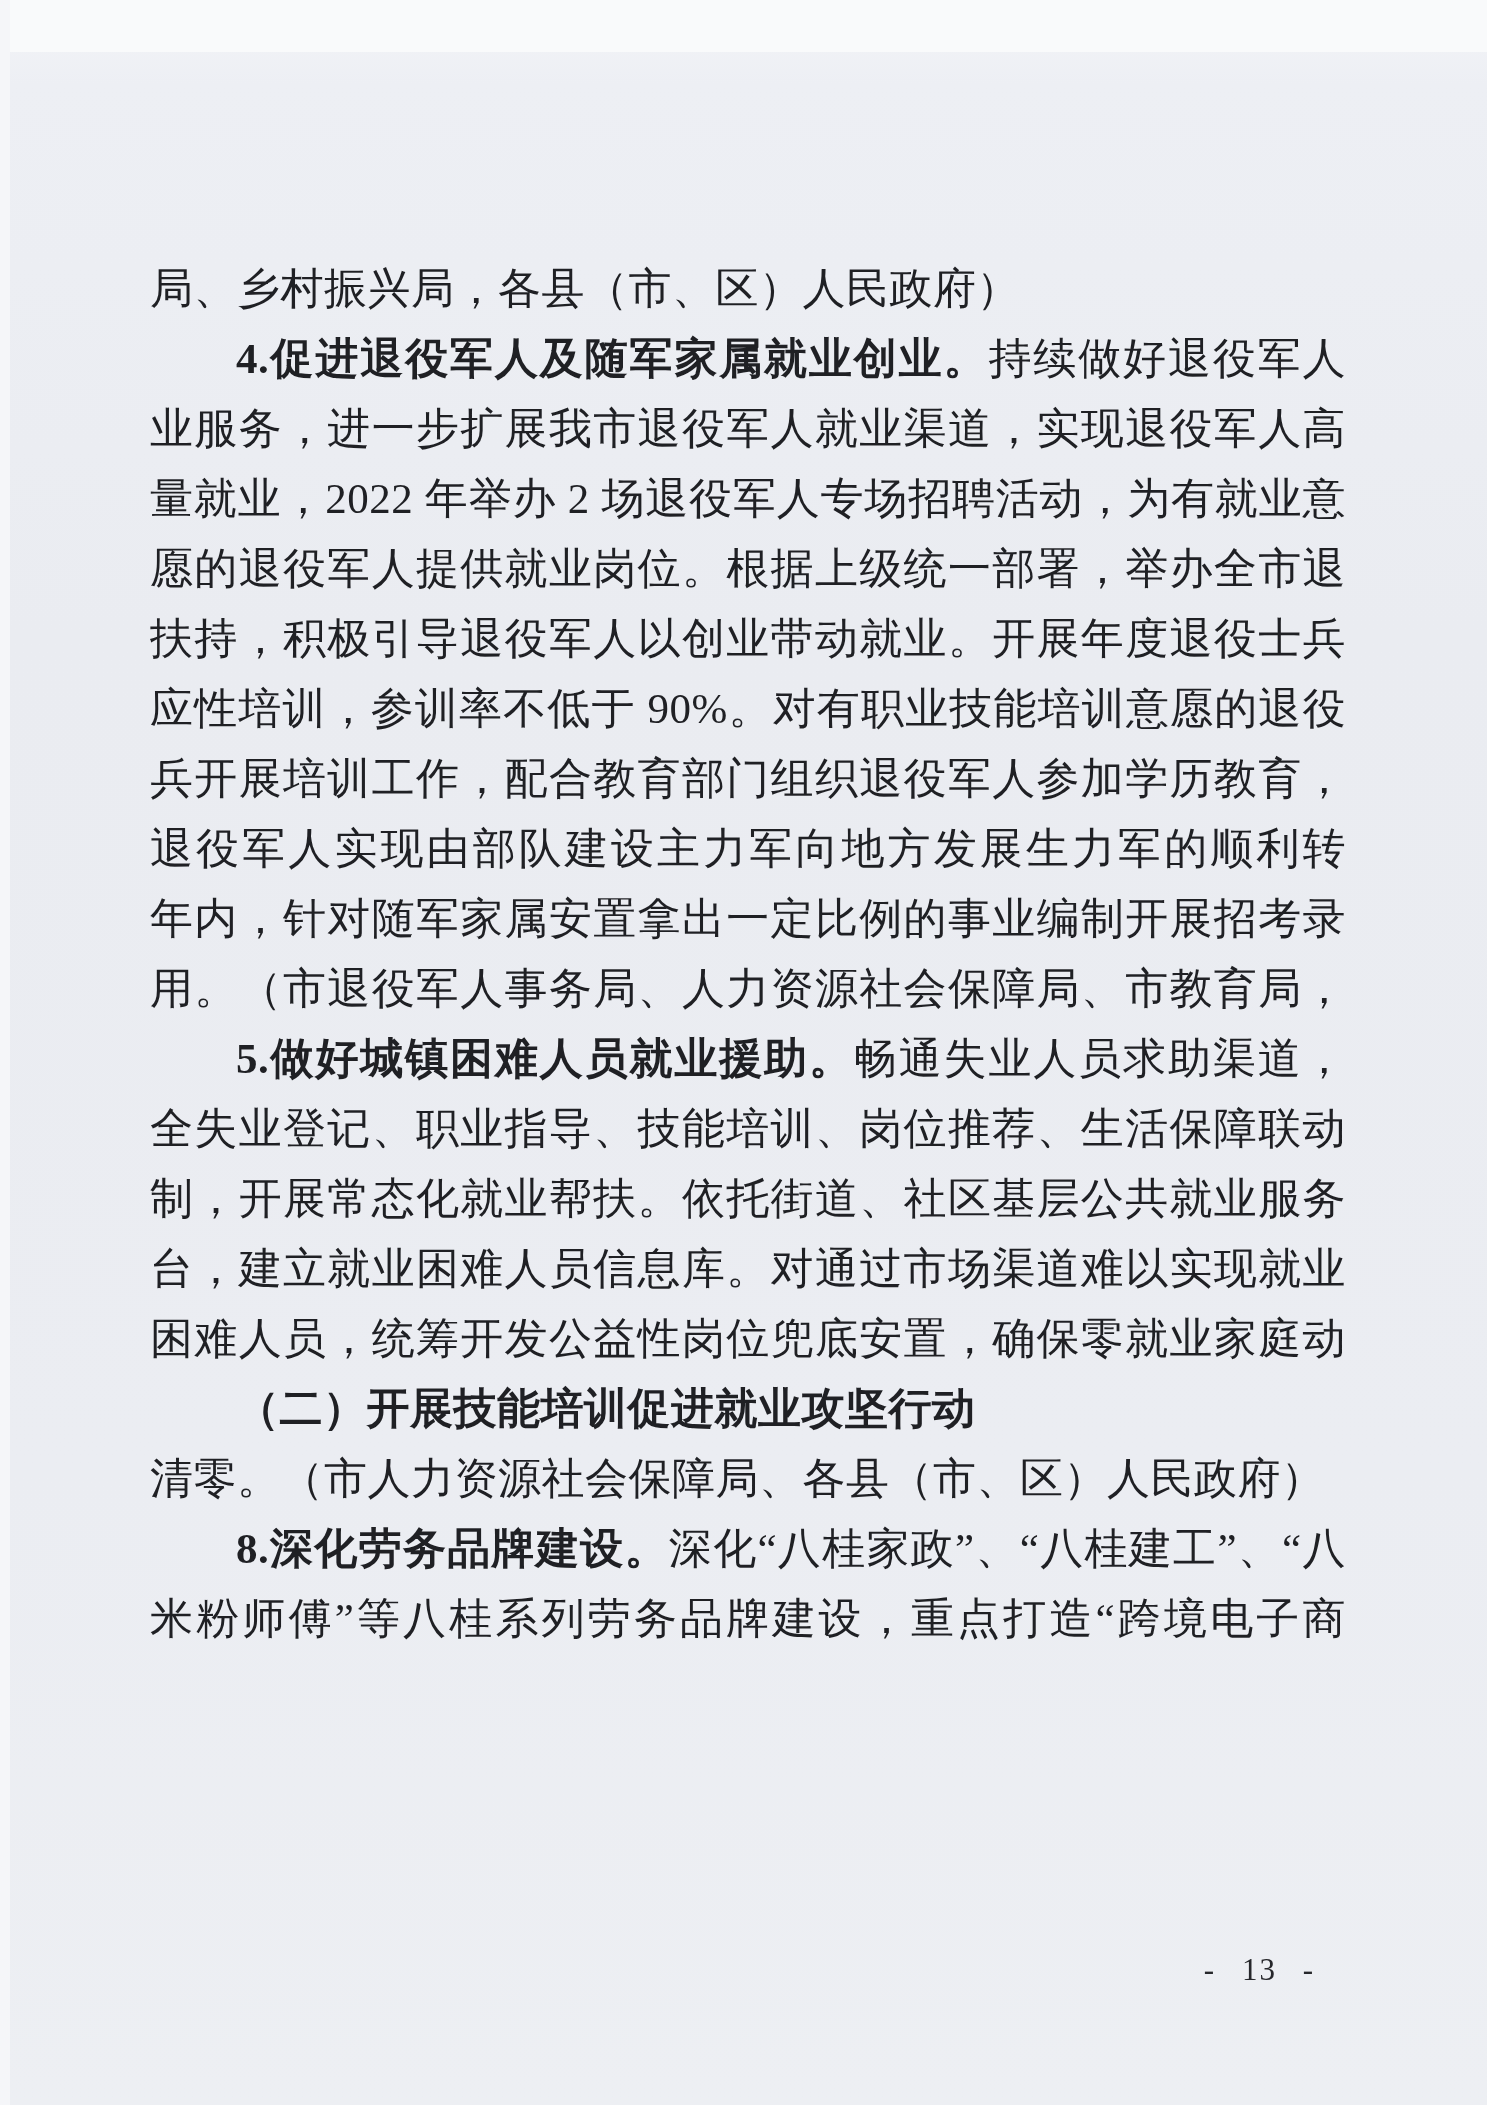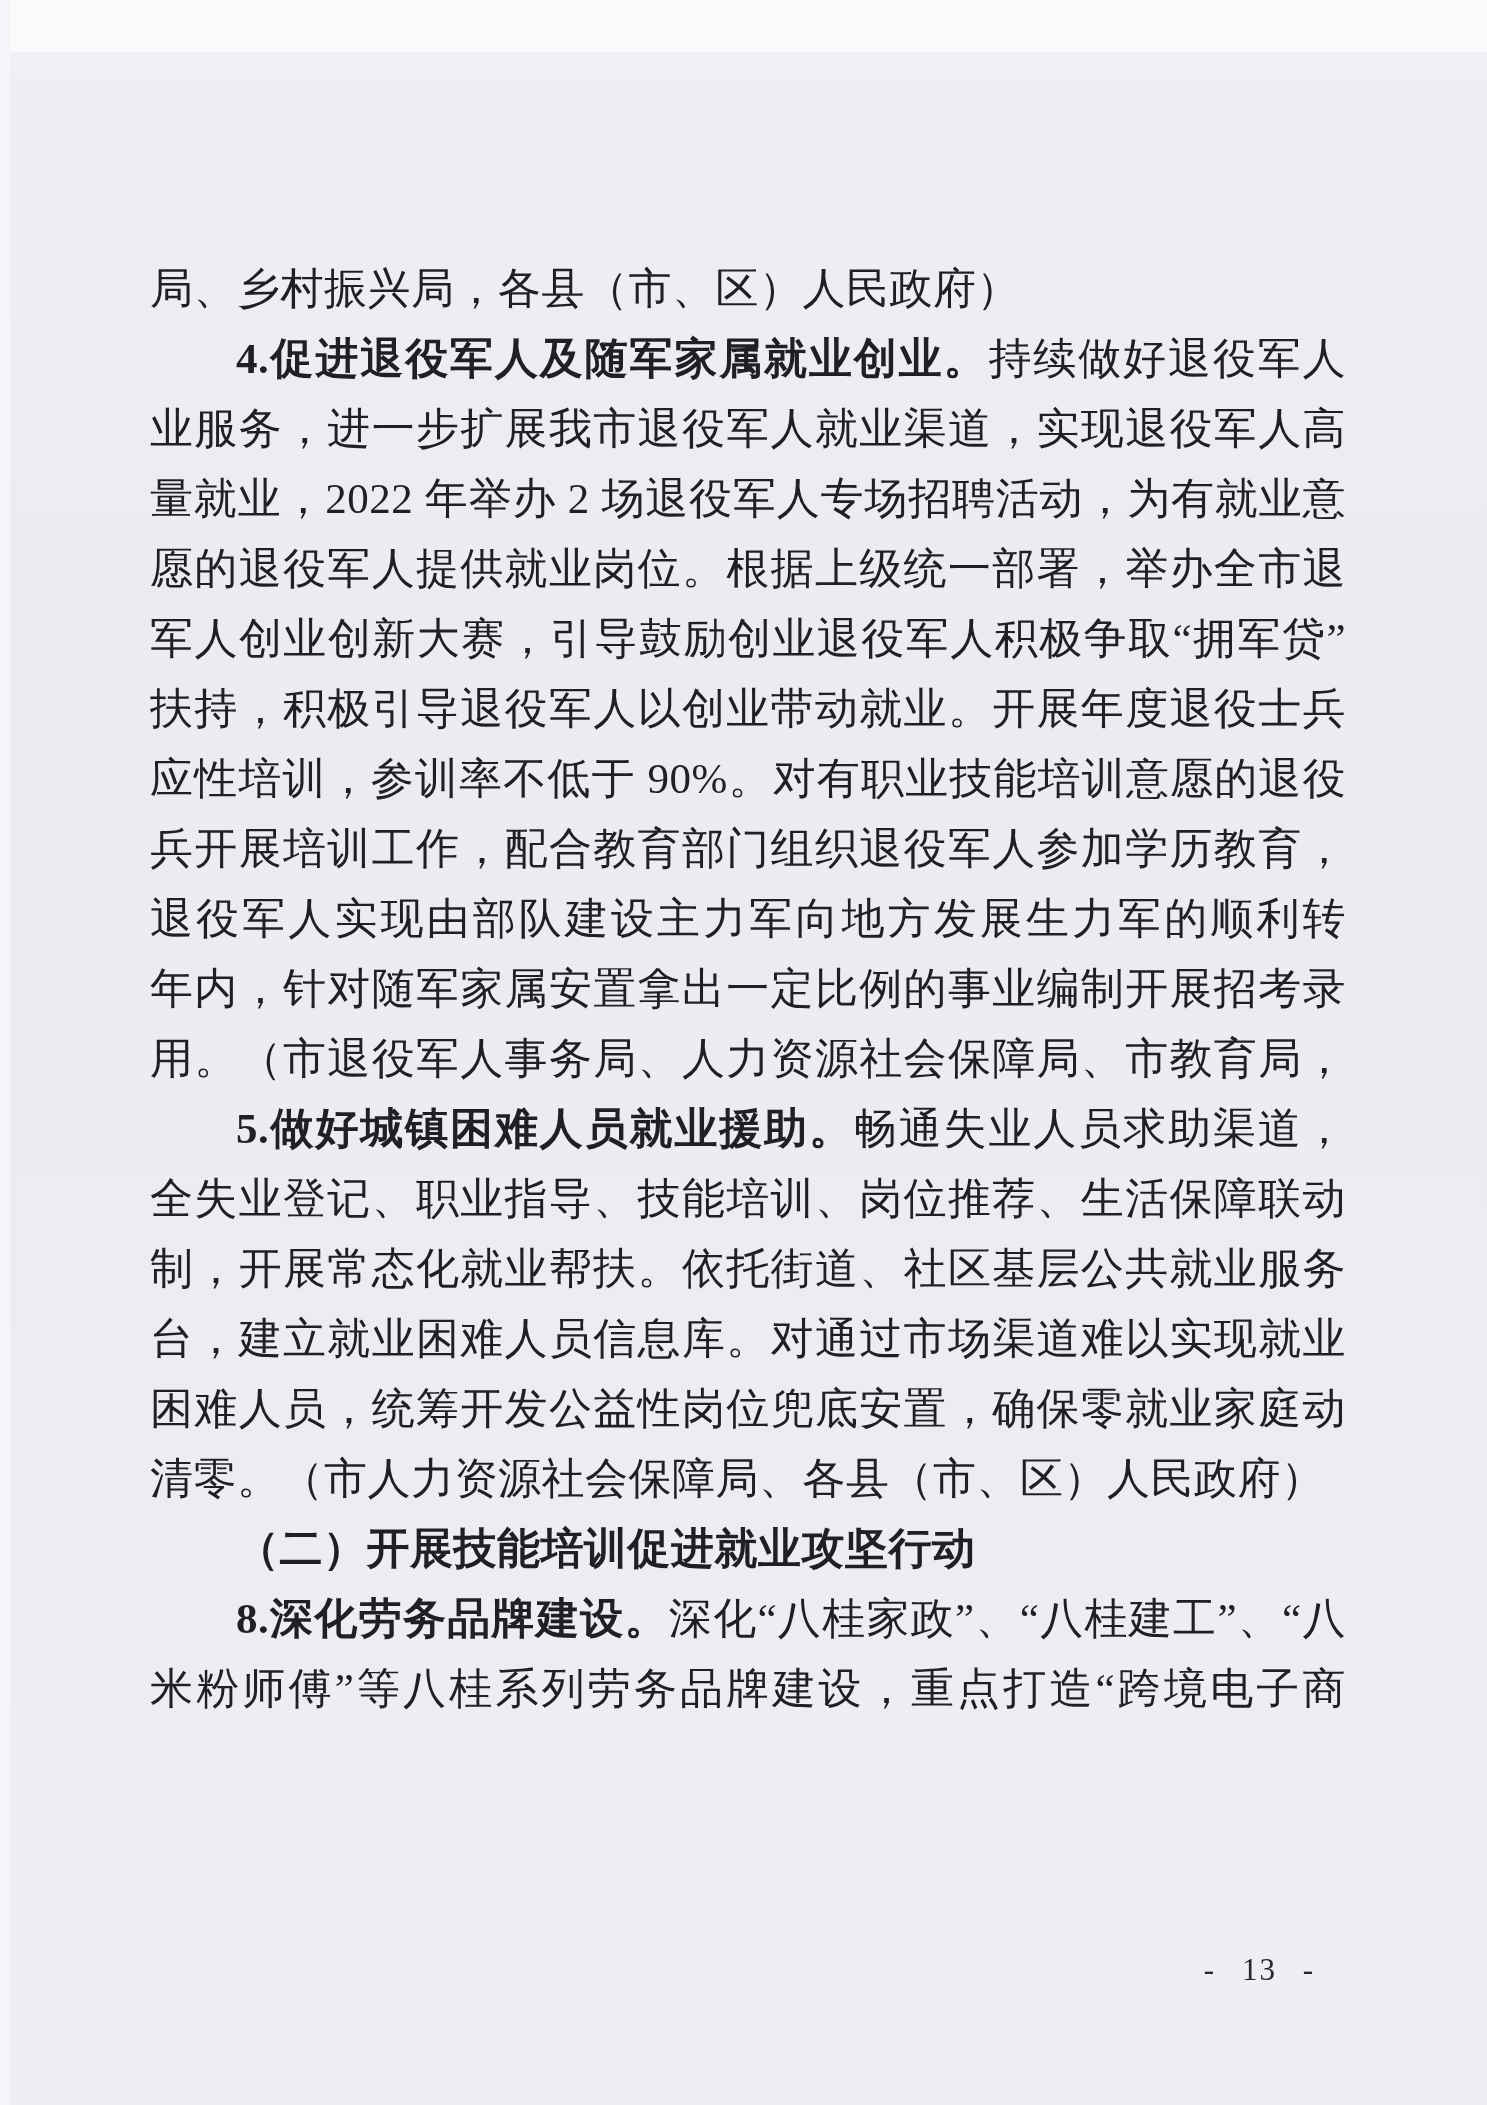--- a/index.html
+++ b/index.html
@@ -75,32 +75,31 @@
 <div class="page">
   <div class="scan-top-band"></div>
   <div class="scan-left-edge"></div>
 
   <div class="doc-text">
       <div class="line left"><span>局、乡村振兴局，各县（市、区）人民政府）</span></div>
       <div class="line justify indent"><span class="bold">4.促进退役军人及随军家属就业创业。</span><span>持续做好退役军人就</span></div>
       <div class="line justify"><span>业服务，进一步扩展我市退役军人就业渠道，实现退役军人高质</span></div>
       <div class="line justify"><span>量就业，2022 年举办 2 场退役军人专场招聘活动，为有就业意</span></div>
       <div class="line justify"><span>愿的退役军人提供就业岗位。根据上级统一部署，举办全市退役</span></div>
-      <div class="line justify"><span>军人创业创新大赛，引导鼓励创业退役军人积极争取“拥军贷”</span></div>
       <div class="line justify"><span>扶持，积极引导退役军人以创业带动就业。开展年度退役士兵适</span></div>
       <div class="line justify"><span>应性培训，参训率不低于 90%。对有职业技能培训意愿的退役士</span></div>
       <div class="line justify"><span>兵开展培训工作，配合教育部门组织退役军人参加学历教育，使</span></div>
       <div class="line justify"><span>退役军人实现由部队建设主力军向地方发展生力军的顺利转变。</span></div>
       <div class="line justify"><span>年内，针对随军家属安置拿出一定比例的事业编制开展招考录</span></div>
       <div class="line justify"><span>用。（市退役军人事务局、人力资源社会保障局、市教育局，各</span></div>
       <div class="line justify indent"><span class="bold">5.做好城镇困难人员就业援助。</span><span>畅通失业人员求助渠道，健</span></div>
       <div class="line justify"><span>全失业登记、职业指导、技能培训、岗位推荐、生活保障联动机</span></div>
       <div class="line justify"><span>制，开展常态化就业帮扶。依托街道、社区基层公共就业服务平</span></div>
       <div class="line justify"><span>台，建立就业困难人员信息库。对通过市场渠道难以实现就业的</span></div>
       <div class="line justify"><span>困难人员，统筹开发公益性岗位兜底安置，确保零就业家庭动态</span></div>
+      <div class="line left indent"><span class="bold">（二）开展技能培训促进就业攻坚行动</span></div>
       <div class="line left"><span>清零。（市人力资源社会保障局、各县（市、区）人民政府）</span></div>
-      <div class="line left indent"><span class="bold">（二）开展技能培训促进就业攻坚行动</span></div>
       <div class="line justify indent"><span class="bold">8.深化劳务品牌建设。</span><span>深化“八桂家政”、“八桂建工”、“八桂</span></div>
       <div class="line justify"><span>米粉师傅”等八桂系列劳务品牌建设，重点打造“跨境电子商务”、</span></div>
     </div>
 
   <div class="page-number">- 13 -</div>
 </div>
 
 </body></html>

